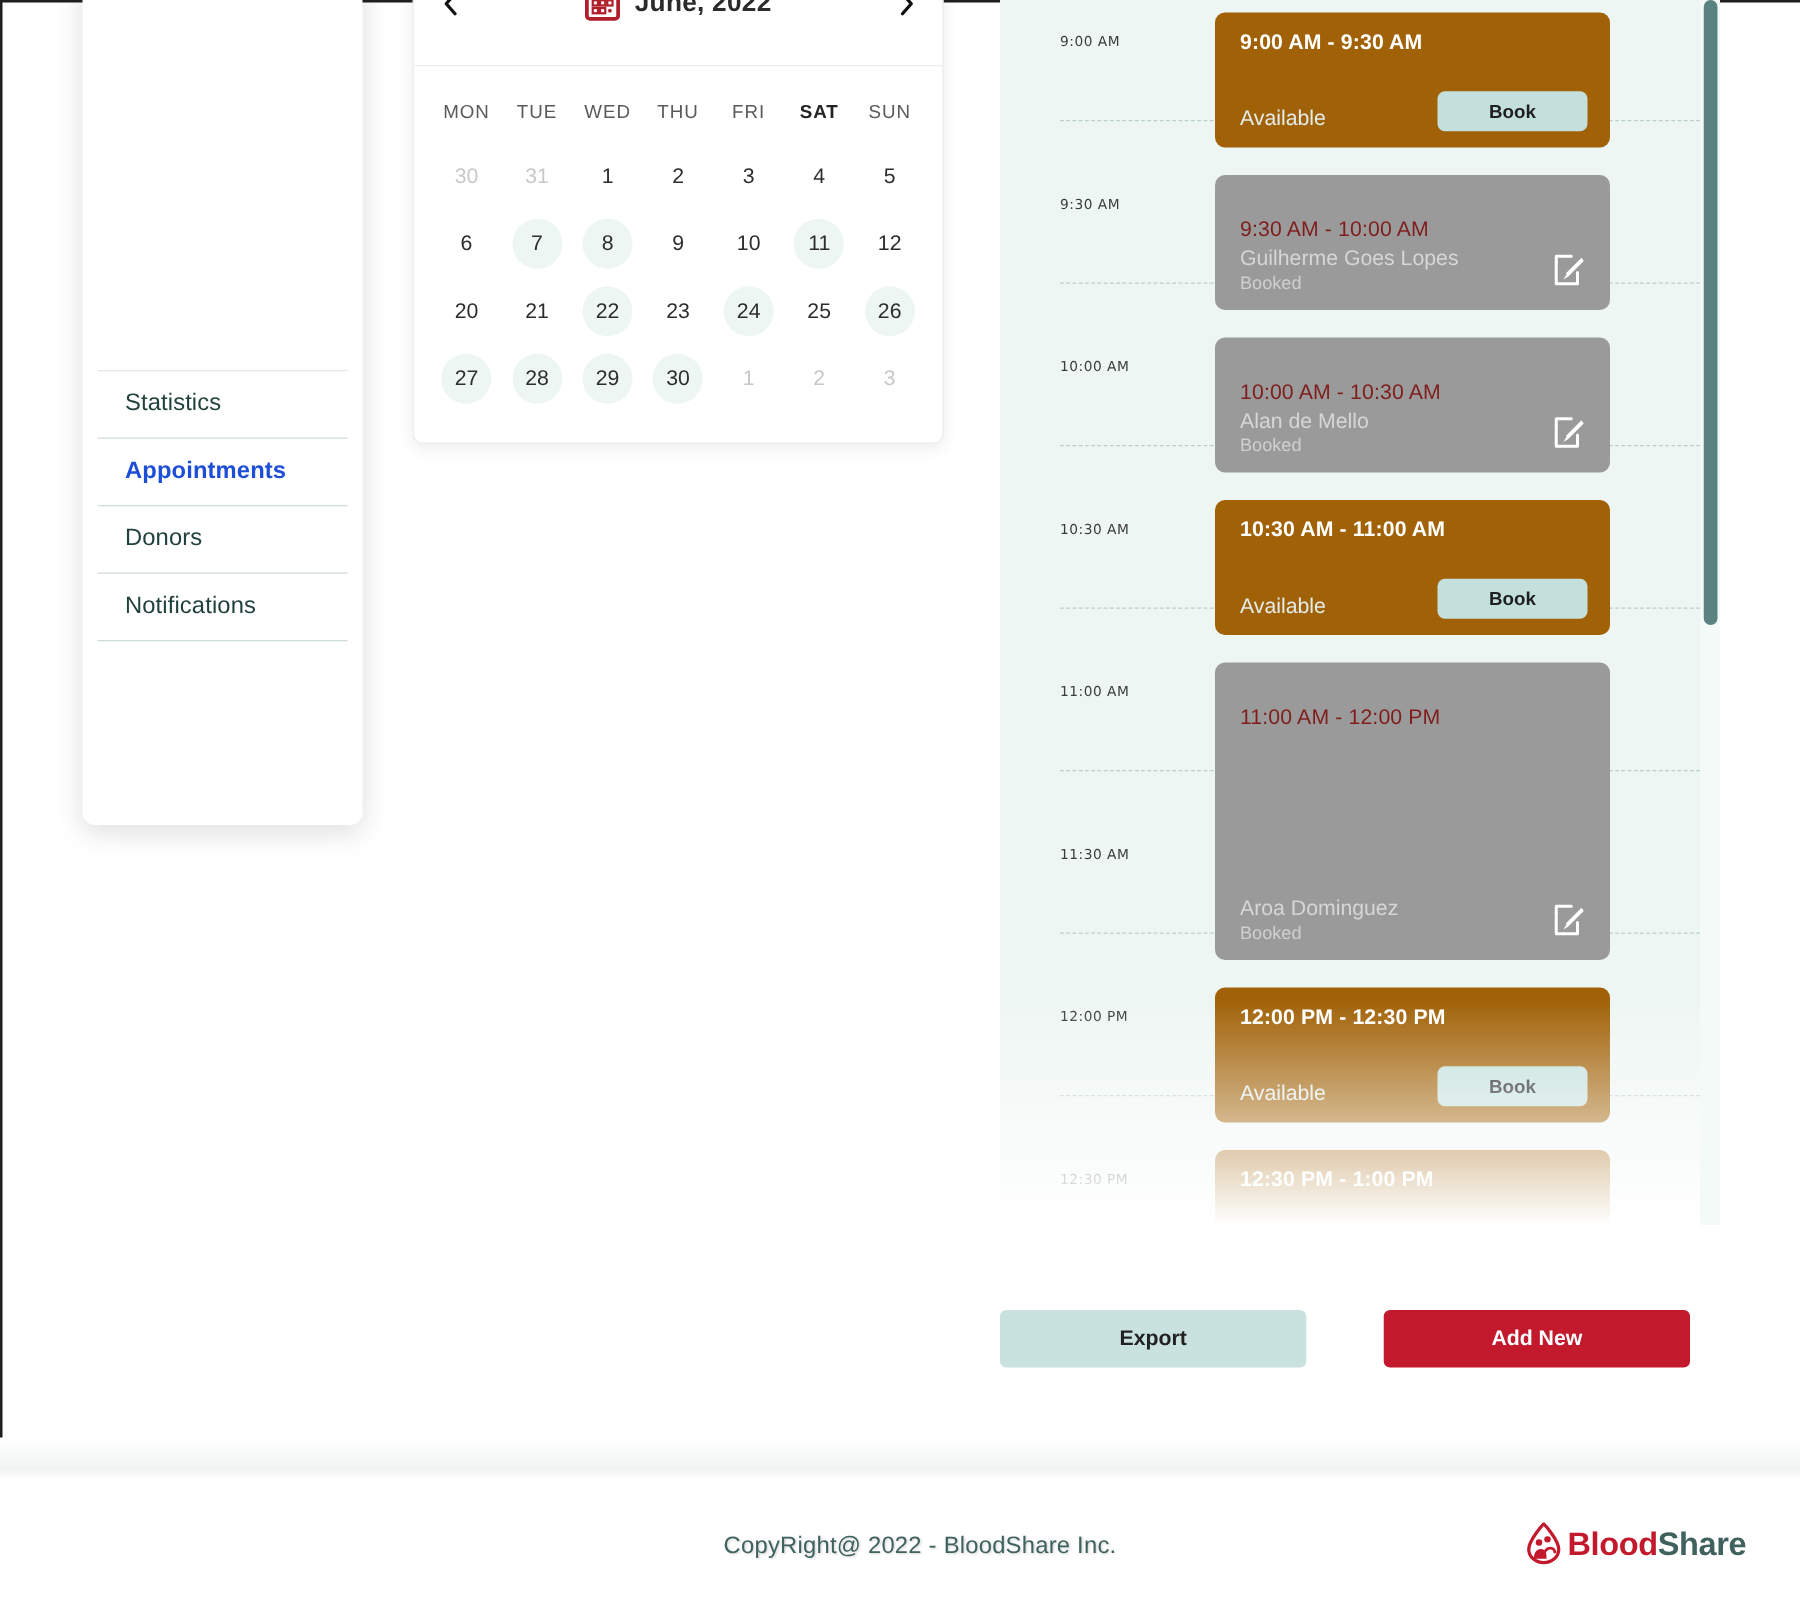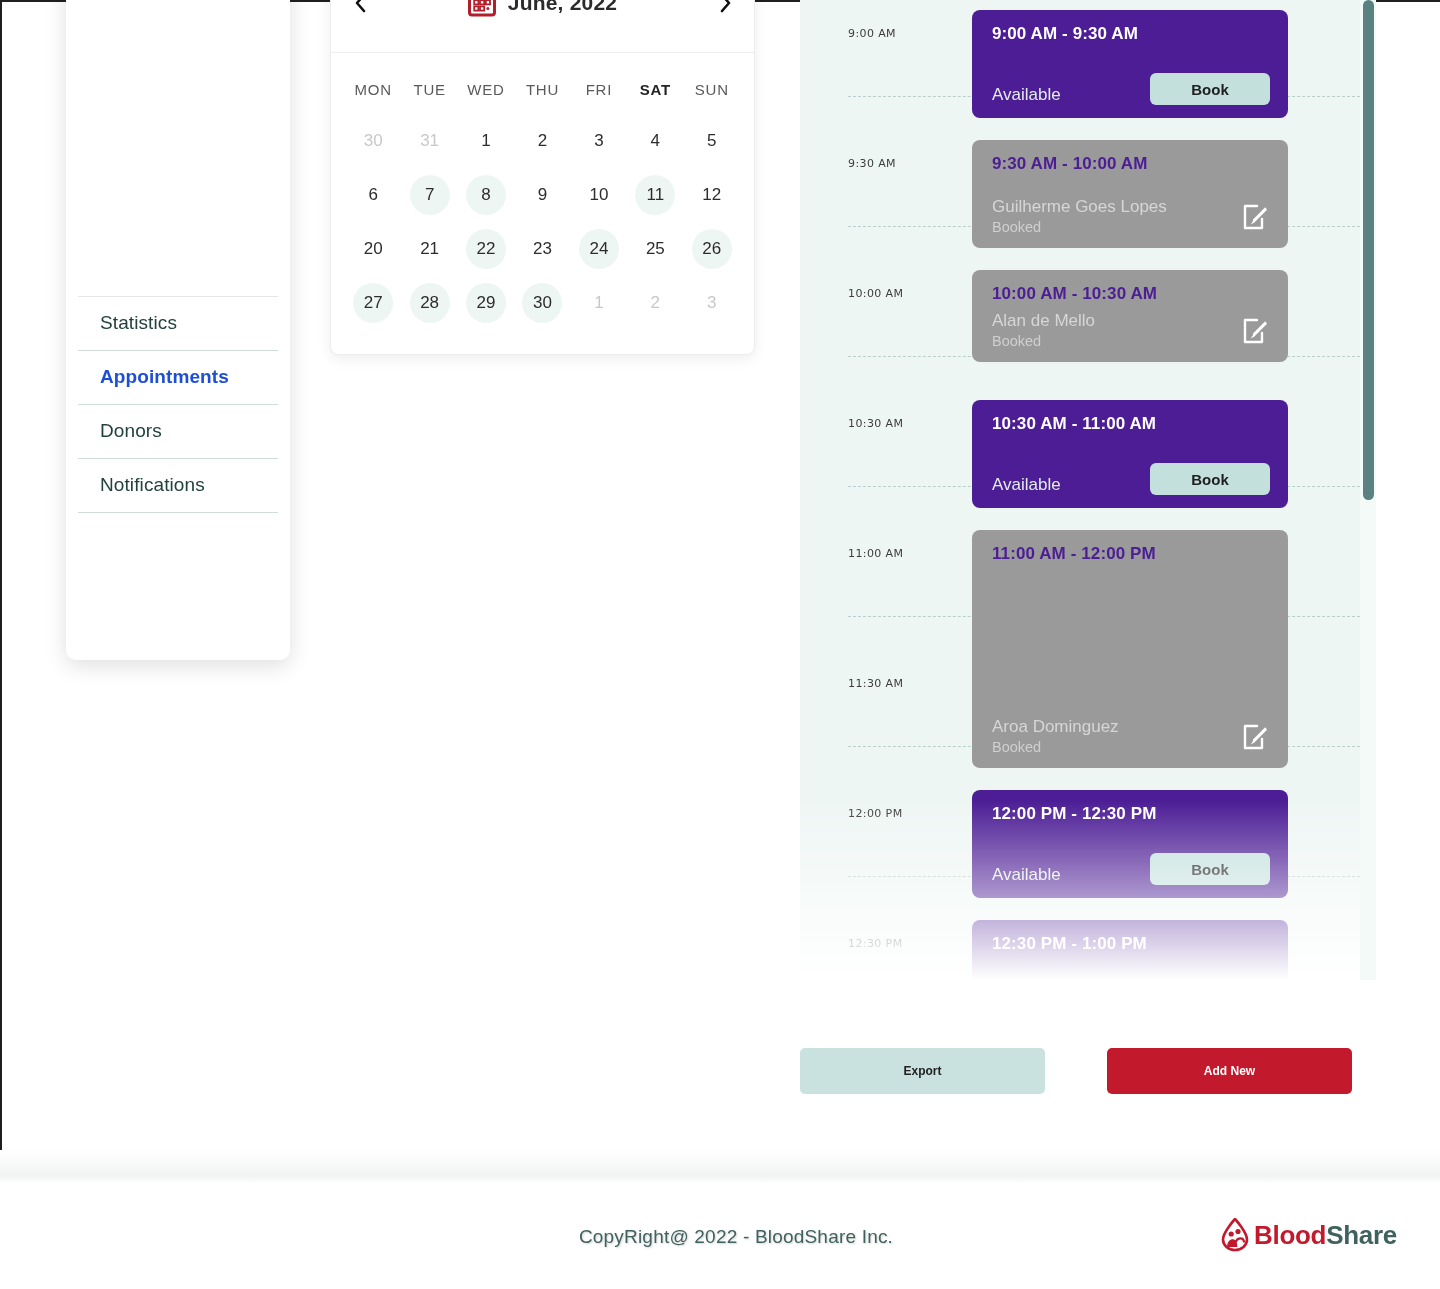--- a/index.html
+++ b/index.html
@@ -100,24 +100,24 @@
     height:0;
   }
   
   .evt {
     position:absolute; left: 172px; width: 316px;
     border-radius: 8px;
     padding: 14px 18px 13px 20px;
     display:flex; flex-direction:column; justify-content:space-between;
     overflow:hidden;
   }
-  .evt.avail { background:#4c1d95; }
+  .evt.avail { background:#a16207; }
   .evt.booked { background:#9a9a9a; }
   .evt-time { font-size:17px; font-weight:700; color:#ffffff; letter-spacing:.1px; }
-  .evt.booked .evt-time { color:#4c1d95; font-weight:700; }
+  .evt.booked .evt-time { color:#7f1d1d; font-weight:400;margin-top:20px; }
   .evt-bottom { display:flex; align-items:flex-end; justify-content:space-between; }
   .evt-status { font-size:17px; color:#e3eceb; }
   .evt.booked .evt-status { color:#cfcfcf; font-size:14.5px; }
   .evt-name { font-size:17px; color:#d6d6d6; margin-bottom:2px; }
   .book-btn {
     background:#c3e0dd; color:#1f1f1f;
     font-size:15px; font-weight:700;
     border:none; border-radius:6px;
     width: 120px; height: 32px;
     cursor:pointer;
@@ -138,21 +138,21 @@
     background: #f4faf8;
   }
   .sb-thumb {
     position:absolute; left: 1363px; top: 0; width: 11px; height: 500px;
     background:#5a8280; border-radius: 6px;
   }
 
   
   .btn {
     position:absolute; height:46px; border:none; border-radius:5px;
-    font-size:12px; font-weight:700; cursor:pointer;
+    font-size:17px; font-weight:700; cursor:pointer;
     font-family:"Liberation Sans", sans-serif;
   }
   .btn-export { left:800px; top:1048px; width:245px; background:#c9e2df; color:#222; }
   .btn-addnew { left:1107px; top:1048px; width:245px; background:#c3192c; color:#fff; }
 
   
   .footer-sep {
     position:absolute; left:0; top:1150px; width:1440px; height:34px;
     background: linear-gradient(to bottom, #ffffff 0%, #f1f3f3 75%, #ffffff 100%);
   }
@@ -381,21 +381,21 @@
               <div class="evt-name">Guilherme Goes Lopes</div>
               <div class="evt-status">Booked</div>
             </div>
             <div><svg class="edit-icon" viewBox="0 0 28 28">
                 <path d="M3 8 L3 25 L20 25 L20 16" fill="none" stroke="#ffffff" stroke-width="2.4" stroke-linecap="round" stroke-linejoin="round"></path>
                 <path d="M3 8 L3 3 L15 3" fill="none" stroke="#ffffff" stroke-width="2.4" stroke-linecap="round" stroke-linejoin="round"></path>
                 <path d="M11 18 L8.6 21.6 L12.4 19.4 L25 6.8 L23.2 4.2 L11 16.4 Z" fill="#ffffff"></path>
               </svg></div>
           </div>
         </div>
-        <div class="evt booked" style="top: 270px; height: 92px;">
+        <div class="evt booked" style="top: 270px; height: 108px;">
           <div class="evt-time">10:00 AM - 10:30 AM</div>
           <div class="evt-bottom">
             <div>
               <div class="evt-name">Alan de Mello</div>
               <div class="evt-status">Booked</div>
             </div>
             <div><svg class="edit-icon" viewBox="0 0 28 28">
                 <path d="M3 8 L3 25 L20 25 L20 16" fill="none" stroke="#ffffff" stroke-width="2.4" stroke-linecap="round" stroke-linejoin="round"></path>
                 <path d="M3 8 L3 3 L15 3" fill="none" stroke="#ffffff" stroke-width="2.4" stroke-linecap="round" stroke-linejoin="round"></path>
                 <path d="M11 18 L8.6 21.6 L12.4 19.4 L25 6.8 L23.2 4.2 L11 16.4 Z" fill="#ffffff"></path>

